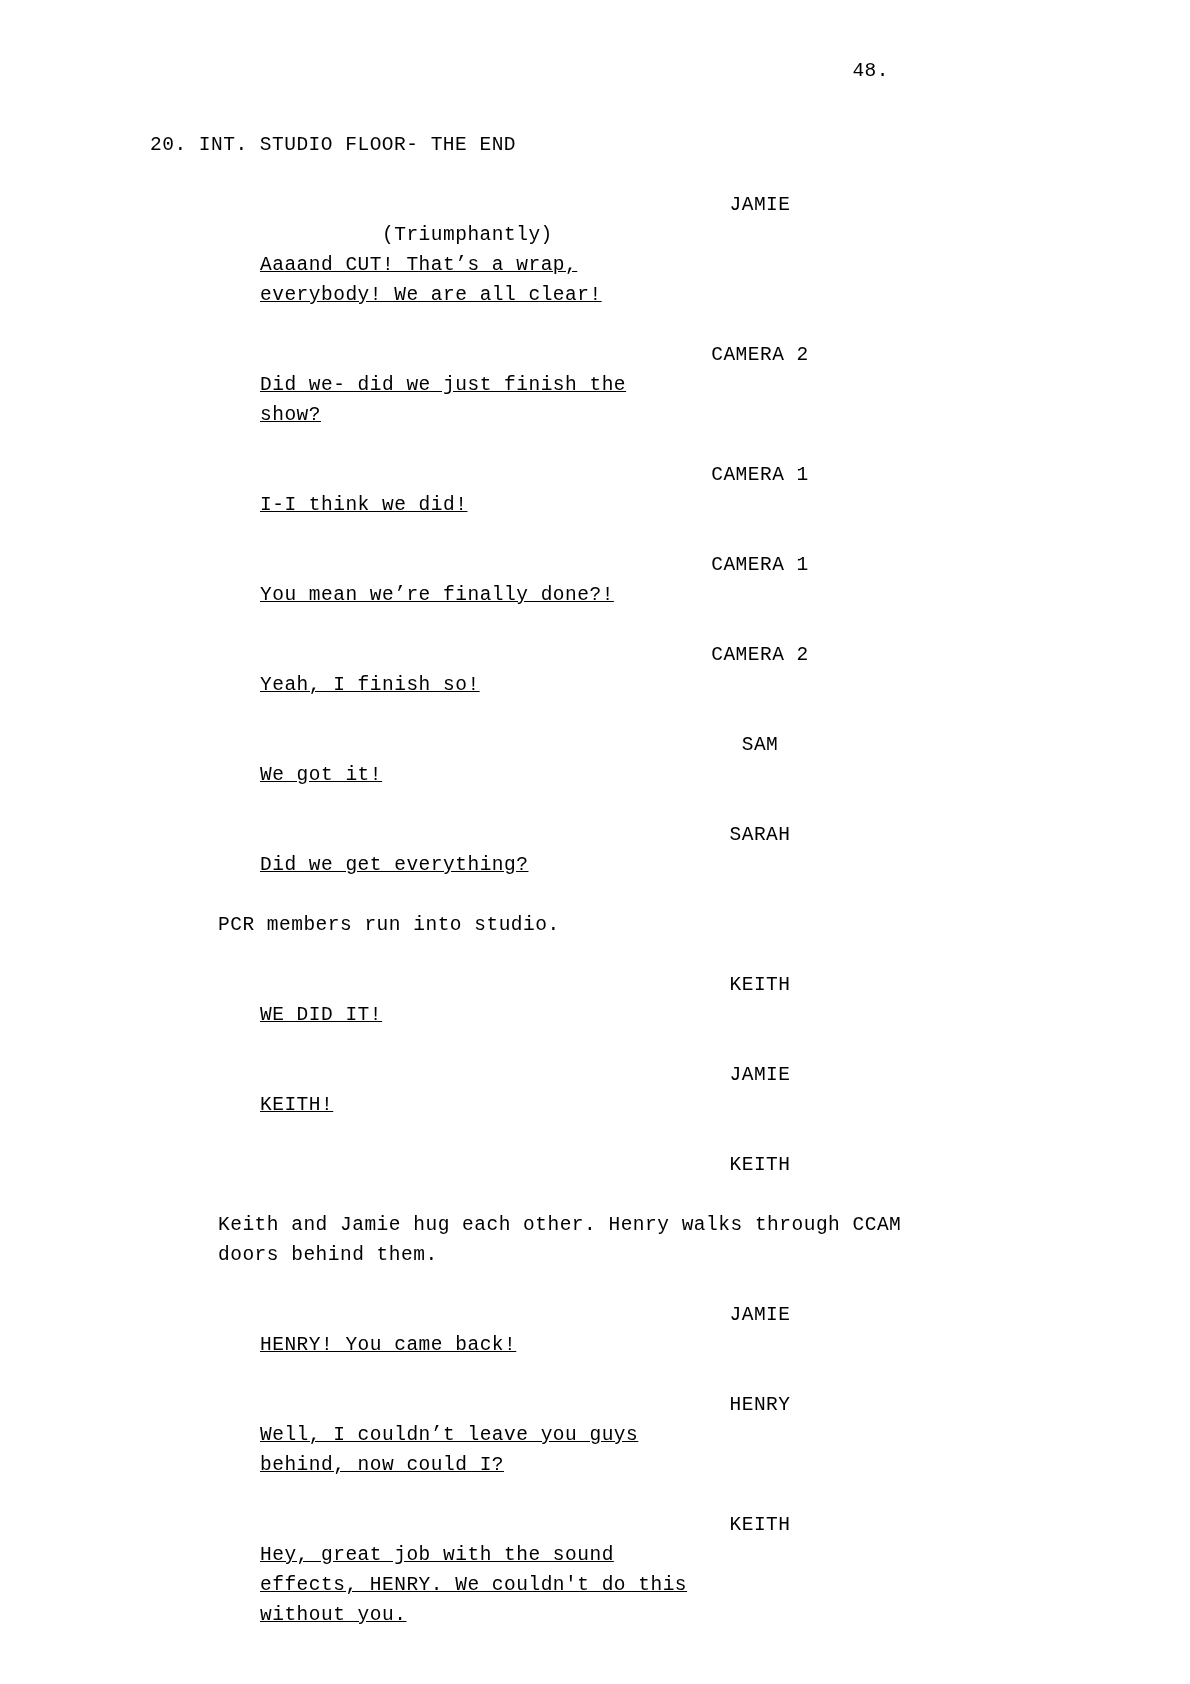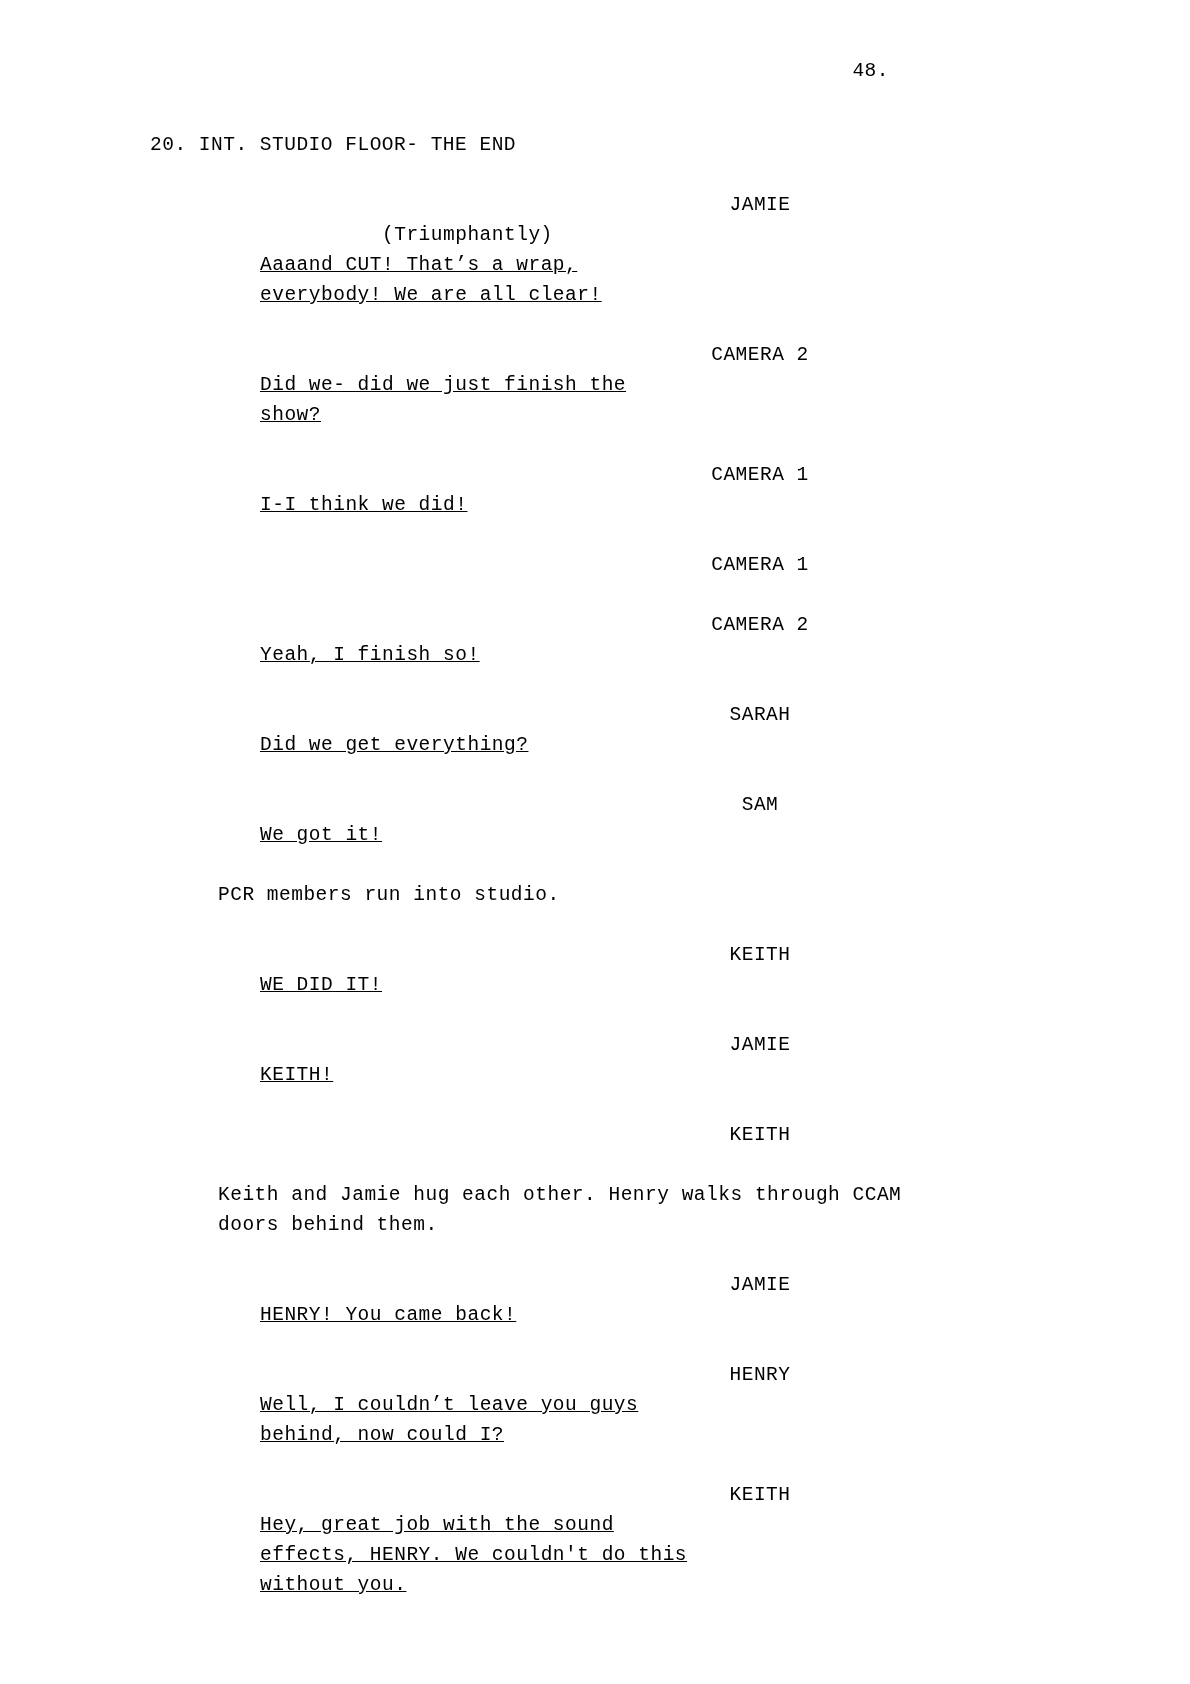--- a/index.html
+++ b/index.html
@@ -87,32 +87,33 @@
           <div class="character">CAMERA 2</div>
           <div class="dialogue">Did we- did we just finish the
 show?</div>
         </div>
         <div class="dialogue-block">
           <div class="character">CAMERA 1</div>
           <div class="dialogue">I-I think we did!</div>
         </div>
         <div class="dialogue-block">
           <div class="character">CAMERA 1</div>
+          <div class="dialogue">You mean we’re finally done?!</div>
         </div>
         <div class="dialogue-block">
           <div class="character">CAMERA 2</div>
           <div class="dialogue">Yeah, I finish so!</div>
         </div>
         <div class="dialogue-block">
+          <div class="character">SAM</div>
+          <div class="dialogue">We got it!</div>
+        </div>
+        <div class="dialogue-block">
           <div class="character">SARAH</div>
           <div class="dialogue">Did we get everything?</div>
-        </div>
-        <div class="dialogue-block">
-          <div class="character">SAM</div>
-          <div class="dialogue">We got it!</div>
         </div>
         <div class="action">PCR members run into studio.</div>
         <div class="dialogue-block">
           <div class="character">KEITH</div>
           <div class="dialogue">WE DID IT!</div>
         </div>
         <div class="dialogue-block">
           <div class="character">JAMIE</div>
           <div class="dialogue">KEITH!</div>
         </div>

